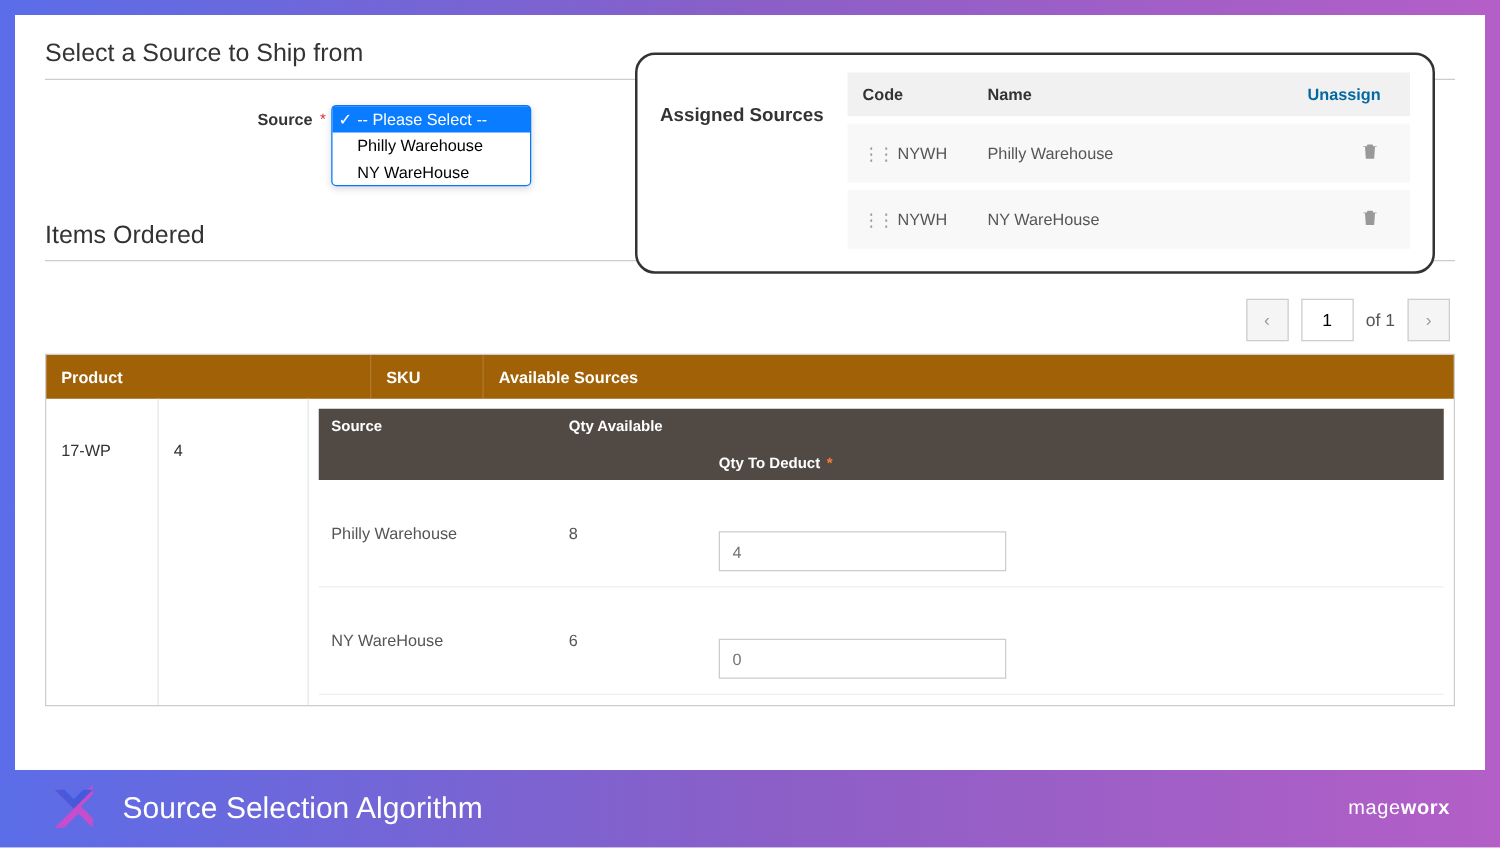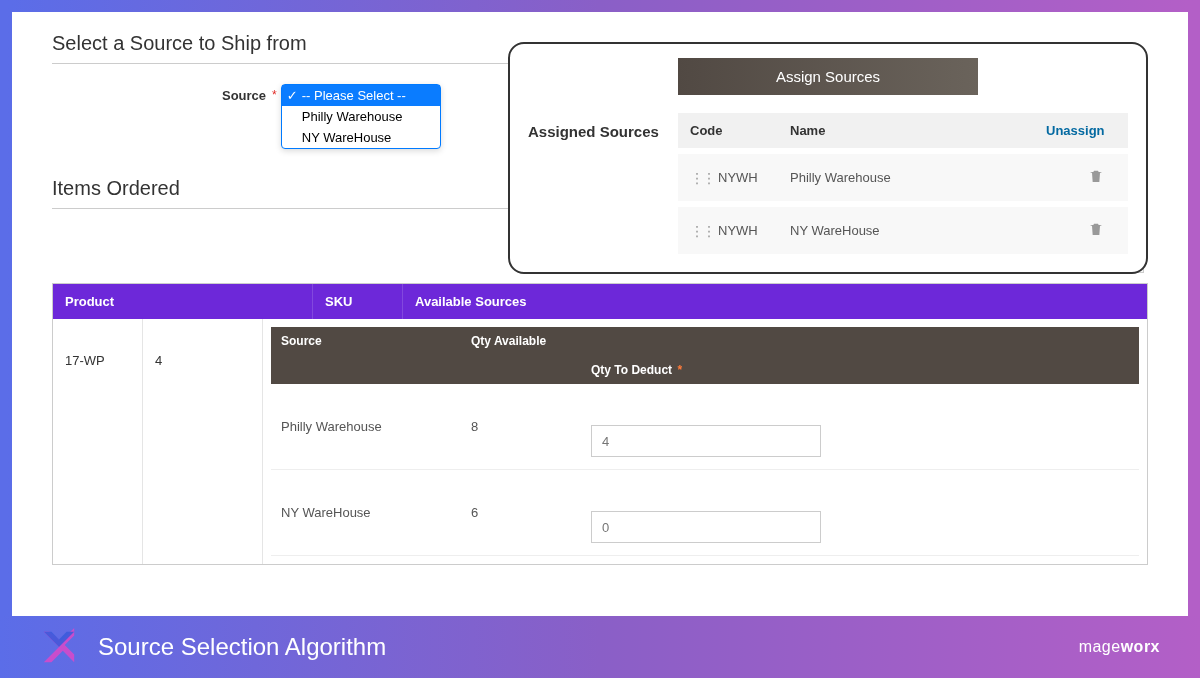--- a/index.html
+++ b/index.html
@@ -1,57 +1,57 @@
 <!DOCTYPE html>
 <html><head>
 <meta charset="utf-8">
 <style>
 * { box-sizing: border-box; margin: 0; padding: 0; }
 body { font-family: -apple-system, BlinkMacSystemFont, "Segoe UI", Helvetica, Arial, sans-serif; background: #fff; width: 1200px; height: 678px; overflow: hidden; position: relative; }
 
 .outer-frame { position: absolute; inset: 0; border: 12px solid transparent; border-image: linear-gradient(90deg, #5b6de8 0%, #8a5fc7 50%, #b35fc7 100%) 1; }
-.inner-white { position: absolute; top: 12px; left: 12px; right: 12px; bottom: 62px; background: #fff; padding: 20px 40px; overflow: hidden; }
+.inner-white { position: absolute; top: 12px; left: 12px; right: 12px; bottom: 62px; background: #fff; padding: 20px 24px; overflow: hidden; }
 
 .section-title { font-size: 20px; color: #333; font-weight: 400; padding-bottom: 8px; border-bottom: 1px solid #ccc; margin-bottom: 20px; }
 
 .source-row { display: flex; align-items: flex-start; margin: 20px 0 28px 170px; position: relative; }
 .source-label { font-size: 13px; color: #333; font-weight: 600; margin-right: 6px; padding-top: 4px; }
 .req-star { color: #e02b27; margin-right: 4px; padding-top: 4px; font-size: 12px; }
 
 .dropdown { border: 1px solid #007aff; border-radius: 4px; background: #fff; box-shadow: 0 2px 6px rgba(0,0,0,0.15); width: 160px; font-size: 13px; }
 .dropdown-item { padding: 3px 8px 3px 20px; position: relative; cursor: default; }
 .dropdown-item.selected { background: #0a7cff; color: #fff; }
 .dropdown-item.selected::before { content: "✓"; position: absolute; left: 5px; }
 
 .items-title { font-size: 20px; color: #333; font-weight: 400; padding-bottom: 8px; border-bottom: 1px solid #ccc; margin-top: 6px; }
 
 
 .assign-panel { position: absolute; top: 30px; right: 40px; width: 640px; border: 2px solid #333; border-radius: 16px; background: #fff; padding: 14px 18px 18px; }
 .assign-btn { background: linear-gradient(90deg,#514943,#6a635b); color: #fff; text-align: center; padding: 10px 60px; font-size: 15px; margin: 0 auto 18px; width: 300px; }
-.assigned-label { font-size: 15px; font-weight: 600; color: #333; float: left; margin-top: 10px; }
+.assigned-label { font-size: 15px; font-weight: 600; color: #333; float: left; margin-top: 26px; }
 .assigned-table { margin-left: 150px; }
 .assigned-head { display: flex; background: #f1f1f1; padding: 10px 12px; font-size: 13px; font-weight: 600; color: #333; align-items: flex-end; }
 .assigned-head .col-code { width: 100px; }
 .assigned-head .col-name { flex: 1; }
 .assigned-head .col-un { width: 70px; color: #0369a1; }
 .assigned-row { display: flex; align-items: center; padding: 14px 12px; background: #f8f8f8; margin-top: 6px; font-size: 13px; color: #555; }
 .drag-handle { width: 28px; color: #999; font-size: 14px; letter-spacing: -2px; }
 .assigned-row .col-code { width: 72px; margin-left: 0; }
 .assigned-row .col-name { flex: 1; }
 .assigned-row .col-un { width: 40px; text-align: center; color: #888; }
 .trash-icon svg { width: 16px; height: 16px; fill: #999; }
 
 
 .pager { display: flex; align-items: center; justify-content: flex-end; gap: 10px; margin: 30px 4px 10px 0; font-size: 14px; color: #555; }
 .pager-btn { width: 34px; height: 34px; border: 1px solid #ccc; background: #f5f5f5; display: flex; align-items: center; justify-content: center; color: #999; }
 .pager-input { width: 42px; height: 34px; border: 1px solid #ccc; text-align: center; font-size: 14px; }
 
 
 .prod-table { width: 100%; border: 1px solid #ccc; }
-.prod-head { display: flex; background: #6d28d9; color: #fff; font-size: 13px; font-weight: 600; }
+.prod-head { display: flex; background: #a16207; color: #fff; font-size: 13px; font-weight: 600; }
 .prod-head > div { padding: 10px 12px; }
 .col-product { width: 260px; border-right: 1px solid rgba(255,255,255,0.15); }
 .col-sku { width: 90px; border-right: 1px solid rgba(255,255,255,0.15); }
 .col-qty { width: 120px; border-right: 1px solid rgba(255,255,255,0.15); }
 .col-avail { flex: 1; }
 .prod-body { display: flex; }
 .prod-body > .col-product, .prod-body > .col-sku, .prod-body > .col-qty { padding: 34px 12px 12px; font-size: 13px; color: #333; border-right: 1px solid #e5e5e5; }
 .prod-body > .col-avail { flex: 1; padding: 8px; }
 
 .sub-head { display: flex; background: #514943; color: #fff; font-size: 12px; font-weight: 600; }
@@ -87,21 +87,20 @@
     <div class="dropdown">
       <div class="dropdown-item selected">-- Please Select --</div>
       <div class="dropdown-item">Philly Warehouse</div>
       <div class="dropdown-item">NY WareHouse</div>
     </div>
   </div>
 
   <div class="items-title">Items Ordered</div>
 
   <div class="assign-panel">
-    <div class="assign-btn">Assign Sources</div>
     <div class="assigned-label">Assigned Sources</div>
     <div class="assigned-table">
       <div class="assigned-head">
         <div class="col-code">Code</div>
         <div class="col-name">Name</div>
         <div class="col-un">Unassign</div>
       </div>
       <div class="assigned-row">
         <div class="drag-handle">⋮⋮</div>
         <div class="col-code">NYWH</div>

